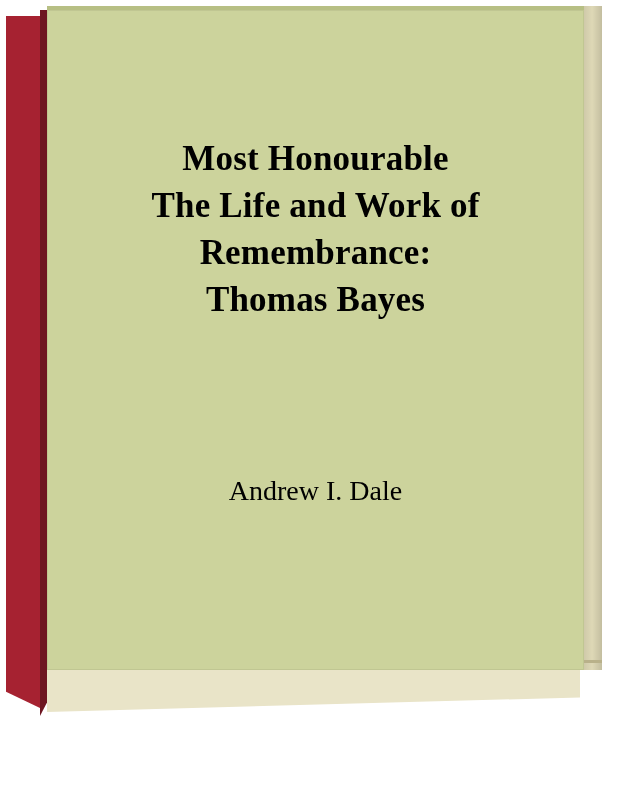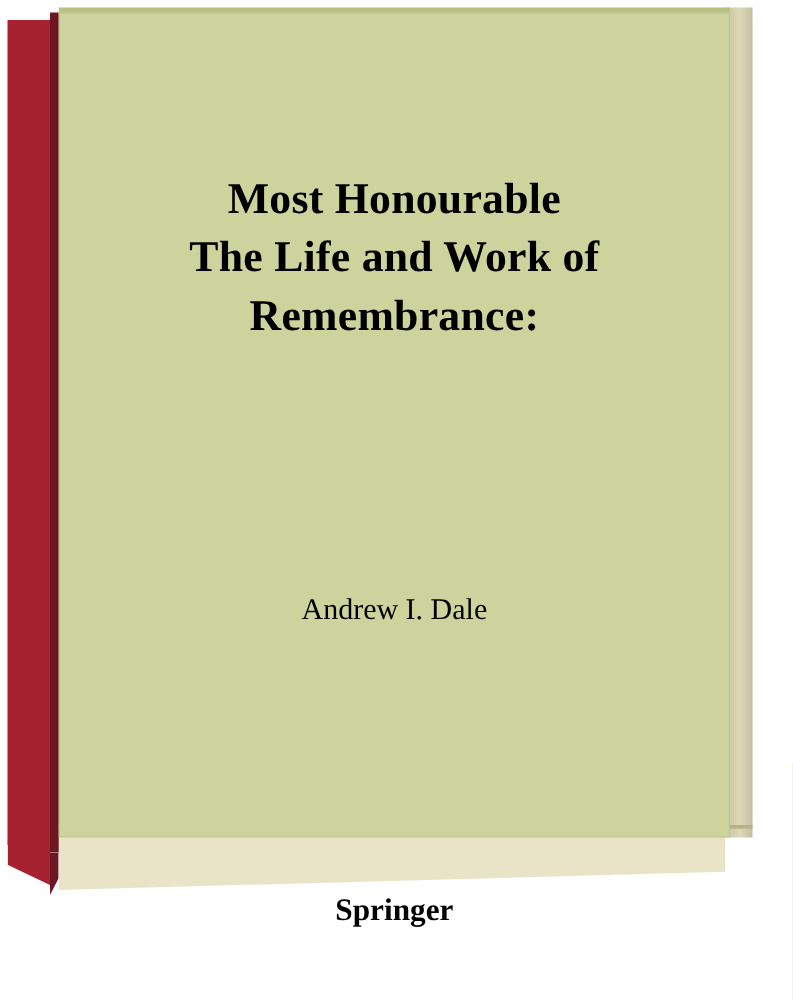--- a/index.html
+++ b/index.html
@@ -143,21 +143,21 @@
     letter-spacing: 0.2px;
   }
 
   .author {
     position: absolute;
     left: 0;
     top: 465px;
     width: 537px;
     text-align: center;
     font-family: "Liberation Serif", serif;
-    font-size: 24px;
+    font-size: 28px;
     color: #000000;
   }
 
   .publisher {
     position: absolute;
     left: 0;
     top: 705px;
     width: 537px;
     text-align: center;
     font-family: "Liberation Serif", serif;
@@ -183,20 +183,20 @@
   <div class="corner-wedge"></div>
 
   <div class="front-top-edge"></div>
 
   <div class="front">
 
     <div class="title-block">
       <div class="title-line">Most Honourable</div>
       <div class="title-line">The Life and Work of</div>
       <div class="title-line">Remembrance:</div>
+      <div class="title-line">Thomas Bayes</div>
     </div>
 
     <div class="author">Andrew I. Dale</div>
 
-    <div class="publisher">Springer</div>
 
   </div>
 </div>
 
 </body></html>

